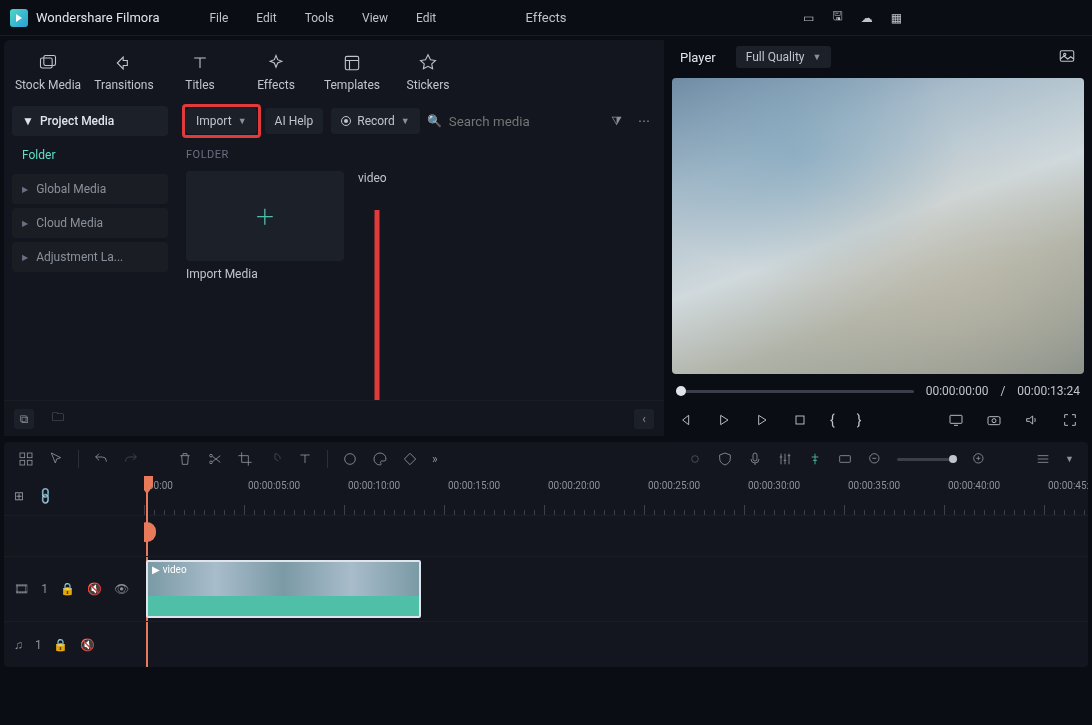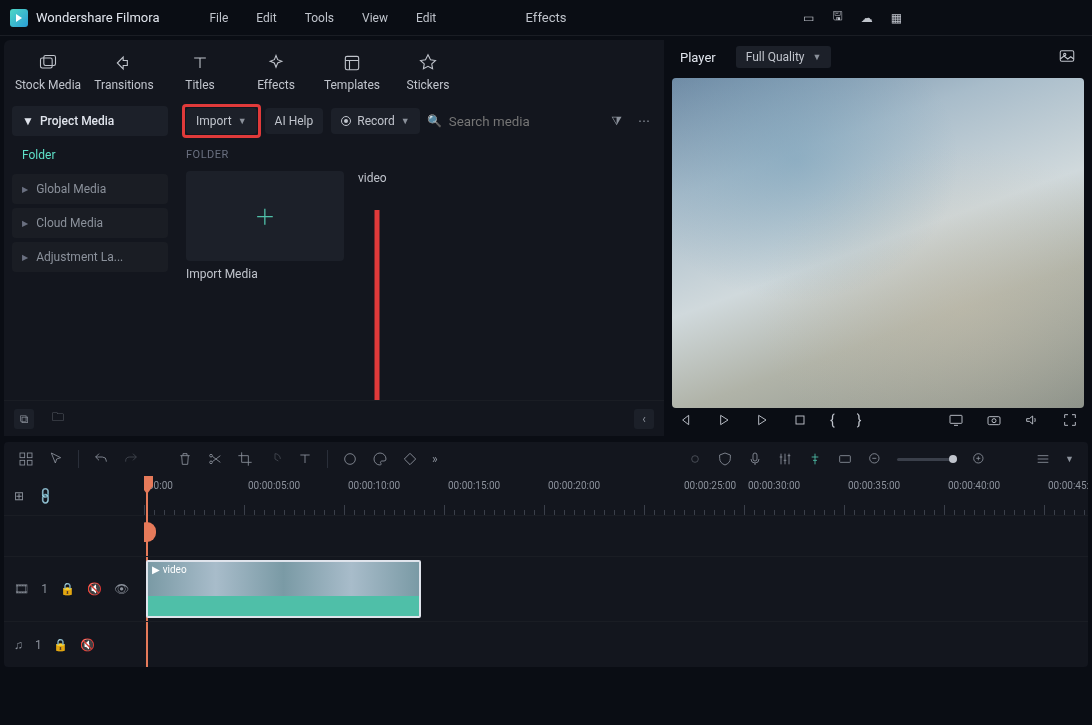--- a/index.html
+++ b/index.html
@@ -280,20 +280,28 @@
       </div>
       <span class="pv-snap">
         <svg width="18" height="18" viewBox="0 0 24 24" stroke="currentColor" fill="none" stroke-width="1.4">
             <rect x="3" y="5" width="18" height="14" rx="2"></rect>
             <path d="M3 16l5-4 5 4 4-3 4 3"></path>
             <circle cx="9" cy="10" r="1.5"></circle>
           </svg>
       </span>
     </div>
     <div class="pv-canvas"></div>
+    <div class="pv-scrub">
+      <div class="sline">
+          <span class="sdot"></span>
+        </div>
+      <span class="tcode">00:00:00:00</span>
+      <span class="tcode">/</span>
+      <span class="tcode">00:00:13:24</span>
+    </div>
     <div class="pv-controls">
       <span>
           <svg viewBox="0 0 24 24">
             <path d="M16 5v14l-9-7z"></path>
           </svg>
         </span>
       <span>
           <svg viewBox="0 0 24 24">
             <path d="M7 5v14l11-7z"></path>
           </svg>
@@ -538,21 +546,21 @@
           <div class="rtick" style="left: 400px; height: 10px;"></div>
           <div class="rtick" style="left: 410px; height: 5px;"></div>
           <div class="rtick" style="left: 420px; height: 5px;"></div>
           <div class="rtick" style="left: 430px; height: 5px;"></div>
           <div class="rtick" style="left: 440px; height: 5px;"></div>
           <div class="rtick" style="left: 450px; height: 5px;"></div>
           <div class="rtick" style="left: 460px; height: 5px;"></div>
           <div class="rtick" style="left: 470px; height: 5px;"></div>
           <div class="rtick" style="left: 480px; height: 5px;"></div>
           <div class="rtick" style="left: 490px; height: 5px;"></div>
-          <div class="rlabel" style="left: 504px; margin-left: 36px;">00:00:25:00</div>
+          <div class="rlabel" style="left: 504px;">00:00:25:00</div>
           <div class="rtick" style="left: 500px; height: 10px;"></div>
           <div class="rtick" style="left: 510px; height: 5px;"></div>
           <div class="rtick" style="left: 520px; height: 5px;"></div>
           <div class="rtick" style="left: 530px; height: 5px;"></div>
           <div class="rtick" style="left: 540px; height: 5px;"></div>
           <div class="rtick" style="left: 550px; height: 5px;"></div>
           <div class="rtick" style="left: 560px; height: 5px;"></div>
           <div class="rtick" style="left: 570px; height: 5px;"></div>
           <div class="rtick" style="left: 580px; height: 5px;"></div>
           <div class="rtick" style="left: 590px; height: 5px;"></div>

